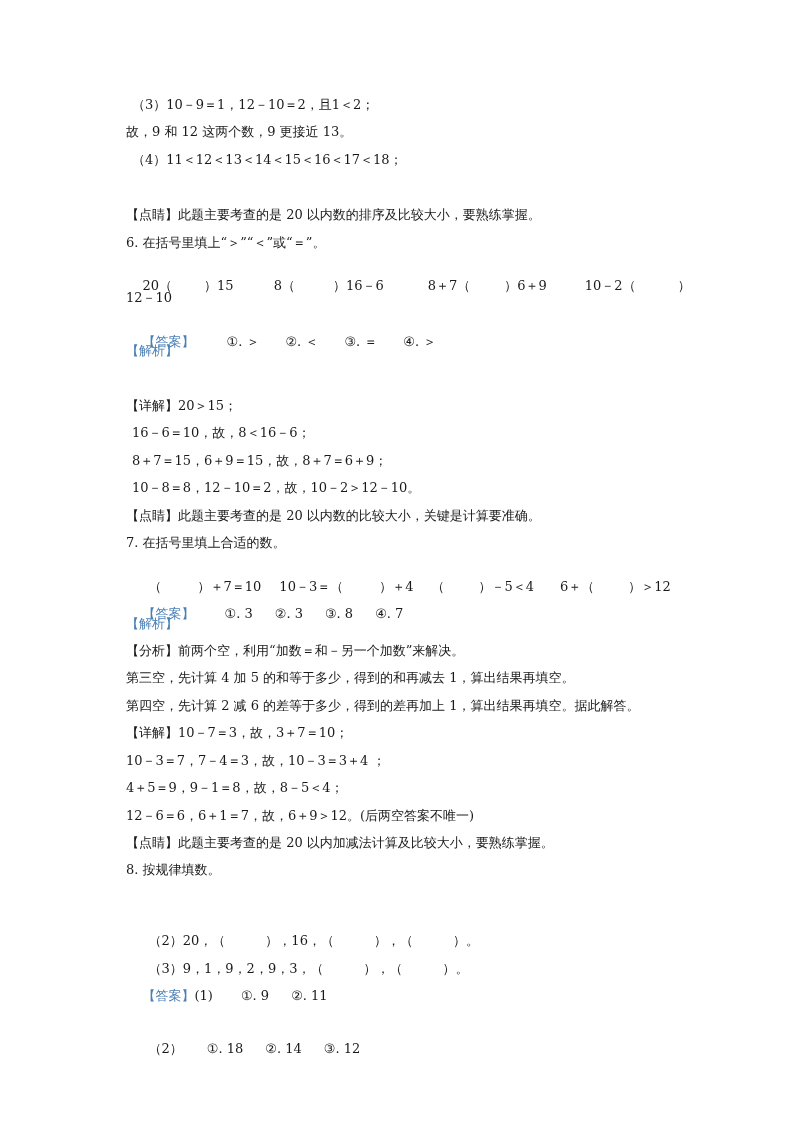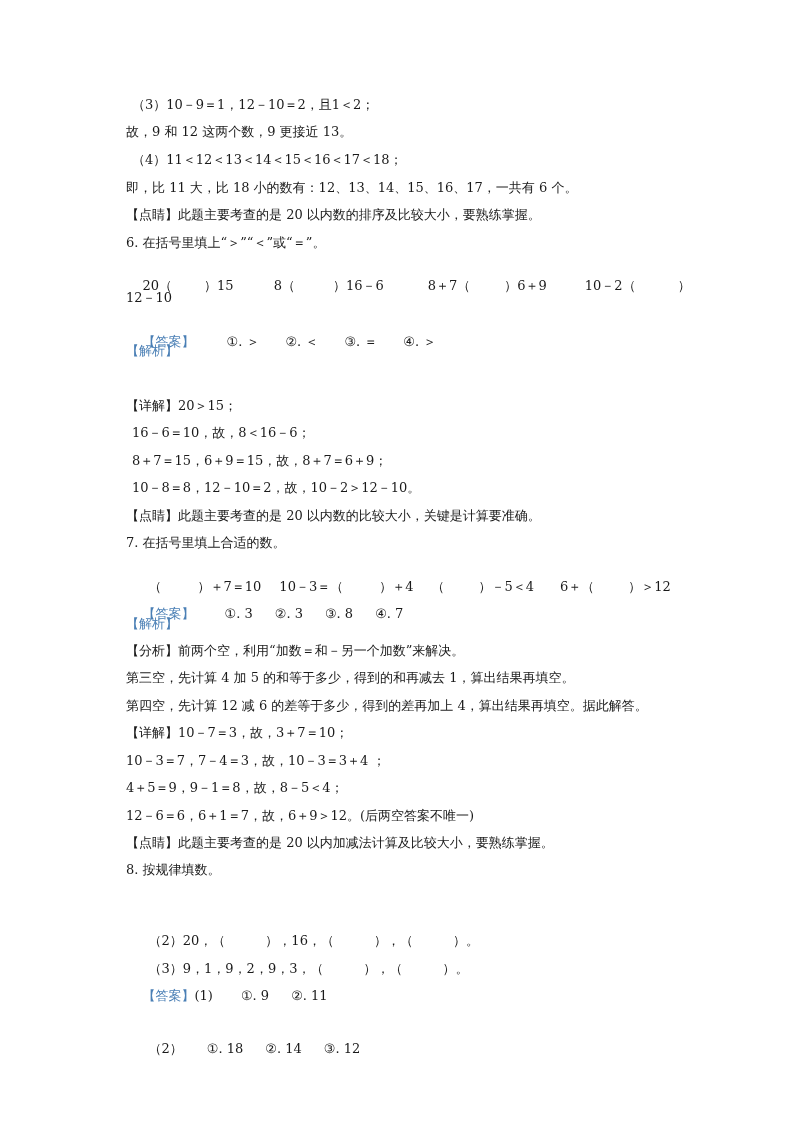--- a/index.html
+++ b/index.html
@@ -12,21 +12,20 @@
   .gap { display: inline-block; }
 </style>
 </head>
 <body>
 
 <div class="page">
 
   <div class="line ind" style="top:97px">（3）10－9＝1，12－10＝2，且1＜2；</div>
   <div class="line" style="top:124px">故，9 和 12 这两个数，9 更接近 13。</div>
   <div class="line ind" style="top:152px">（4）11＜12＜13＜14＜15＜16＜17＜18；</div>
-  <div class="line" style="top:180px">即，比 11 大，比 18 小的数有：12、13、14、15、16、17，一共有 6 个。</div>
   <div class="line" style="top:207px"><span>【点睛】</span><span>此题主要考查的是 20 以内数的排序及比较大小，要熟练掌握。</span></div>
 
   <div class="line" style="top:235px">6. 在括号里填上“＞”“＜”或“＝”。</div>
   <div class="line" style="top:262px">
     <span>20（</span><span class="gap" style="width:32px"></span><span>）15</span><span class="gap" style="width:40px"></span><span>8（</span><span class="gap" style="width:38px"></span><span>）16－6</span><span class="gap" style="width:44px"></span><span>8＋7（</span><span class="gap" style="width:34px"></span><span>）6＋9</span><span class="gap" style="width:38px"></span><span>10－2（</span><span class="gap" style="width:42px"></span><span>）</span>
   </div>
   <div class="line" style="top:290px">12－10</div>
   <div class="line" style="top:318px">
     <span class="blue">【答案】</span><span class="gap" style="width:32px"></span><span>①. ＞</span><span class="gap" style="width:26px"></span><span>②. ＜</span><span class="gap" style="width:26px"></span><span>③. ＝</span><span class="gap" style="width:26px"></span><span>④. ＞</span>
   </div>
@@ -40,21 +39,21 @@
   <div class="line" style="top:535px">7. 在括号里填上合适的数。</div>
   <div class="line ind" style="top:563px">
     <span>（</span><span class="gap" style="width:36px"></span><span>）＋7＝10</span><span class="gap" style="width:18px"></span><span>10－3＝（</span><span class="gap" style="width:36px"></span><span>）＋4</span><span class="gap" style="width:18px"></span><span>（</span><span class="gap" style="width:34px"></span><span>）－5＜4</span><span class="gap" style="width:26px"></span><span>6＋（</span><span class="gap" style="width:34px"></span><span>）＞12</span>
   </div>
   <div class="line" style="top:590px">
     <span class="blue">【答案】</span><span class="gap" style="width:30px"></span><span>①. 3</span><span class="gap" style="width:22px"></span><span>②. 3</span><span class="gap" style="width:22px"></span><span>③. 8</span><span class="gap" style="width:22px"></span><span>④. 7</span>
   </div>
   <div class="line blue" style="top:616px">【解析】</div>
   <div class="line" style="top:643px"><span>【分析】</span><span>前两个空，利用“加数＝和－另一个加数”来解决。</span></div>
   <div class="line" style="top:670px">第三空，先计算 4 加 5 的和等于多少，得到的和再减去 1，算出结果再填空。</div>
-  <div class="line" style="top:698px">第四空，先计算 12 减 6 的差等于多少，得到的差再加上 4，算出结果再填空。据此解答。</div>
+  <div class="line" style="top:698px">第四空，先计算 2 减 6 的差等于多少，得到的差再加上 1，算出结果再填空。据此解答。</div>
   <div class="line" style="top:725px"><span>【详解】</span><span>10－7＝3，故，3＋7＝10；</span></div>
   <div class="line" style="top:753px">10－3＝7，7－4＝3，故，10－3＝3＋4 ；</div>
   <div class="line" style="top:780px">4＋5＝9，9－1＝8，故，8－5＜4；</div>
   <div class="line" style="top:808px">12－6＝6，6＋1＝7，故，6＋9＞12。(后两空答案不唯一)</div>
   <div class="line" style="top:835px"><span>【点睛】</span><span>此题主要考查的是 20 以内加减法计算及比较大小，要熟练掌握。</span></div>
 
   <div class="line" style="top:862px">8. 按规律填数。</div>
   <div class="line ind" style="top:917px">
     <span>（2）20，（</span><span class="gap" style="width:40px"></span><span>），16，（</span><span class="gap" style="width:40px"></span><span>），（</span><span class="gap" style="width:40px"></span><span>）。</span>
   </div>

